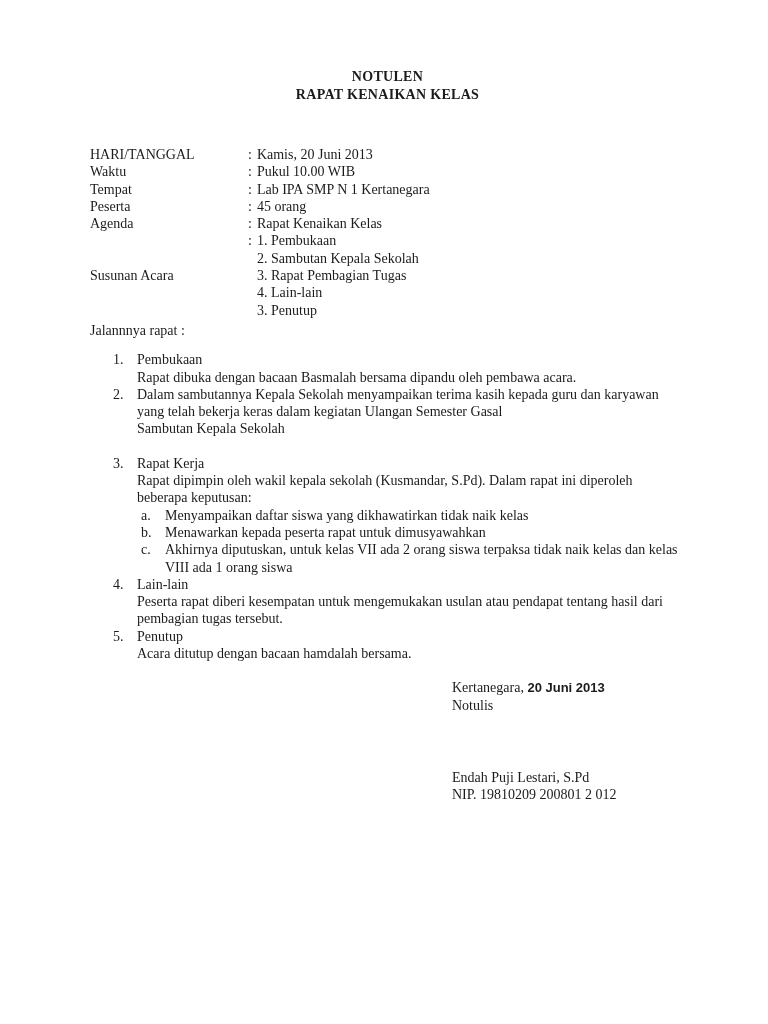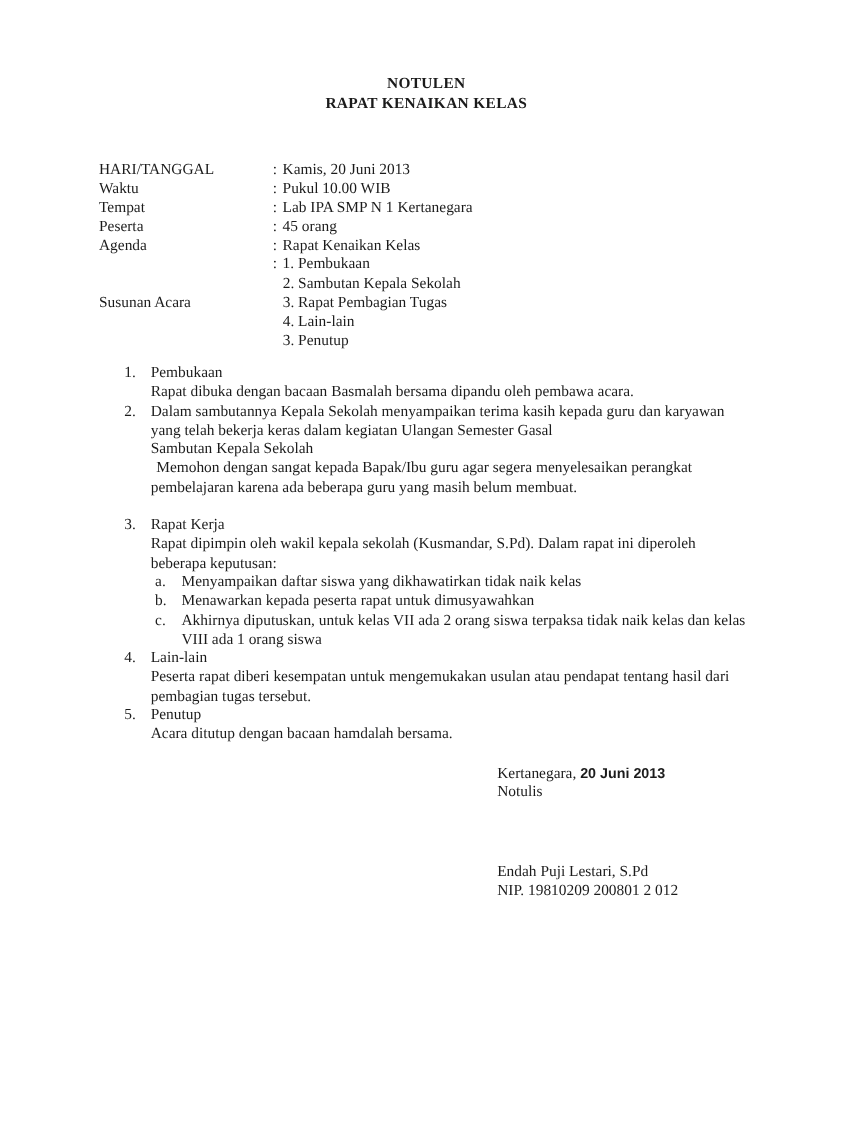--- a/index.html
+++ b/index.html
@@ -136,37 +136,37 @@
       <span class="meta-value">
         <div><span class="colon">:</span><span>1. Pembukaan</span></div>
         <div class="agenda-line-rest">2. Sambutan Kepala Sekolah</div>
         <div class="agenda-line-rest">3. Rapat Pembagian Tugas</div>
         <div class="agenda-line-rest">4. Lain-lain</div>
         <div class="agenda-line-rest">3. Penutup</div>
       </span>
     </div>
   </div>
 
+  <div class="intro">Jalannnya rapat :</div>
 
   <div class="items">
 
     <div class="item">
       <span class="item-marker">1.</span>
       <div class="item-body">
         <div>Pembukaan</div>
         <div>Rapat dibuka dengan bacaan Basmalah bersama dipandu oleh pembawa acara.</div>
       </div>
     </div>
 
     <div class="item">
       <span class="item-marker">2.</span>
       <div class="item-body">
         <div>Dalam sambutannya Kepala Sekolah menyampaikan terima kasih kepada guru dan karyawan yang telah bekerja keras dalam kegiatan Ulangan Semester Gasal</div>
         <div>Sambutan Kepala Sekolah</div>
-        <div class="para-indent">Memohon dengan sangat kepada Bapak/Ibu guru agar segera menyelesaikan perangkat pembelajaran karena ada beberapa guru yang masih belum membuat.</div>
       </div>
     </div>
 
     <div class="item gap-before">
       <span class="item-marker">3.</span>
       <div class="item-body">
         <div>Rapat Kerja</div>
         <div>Rapat dipimpin oleh wakil kepala sekolah (Kusmandar, S.Pd). Dalam rapat ini diperoleh beberapa keputusan:</div>
         <div class="sublist">
           <div class="subitem">

